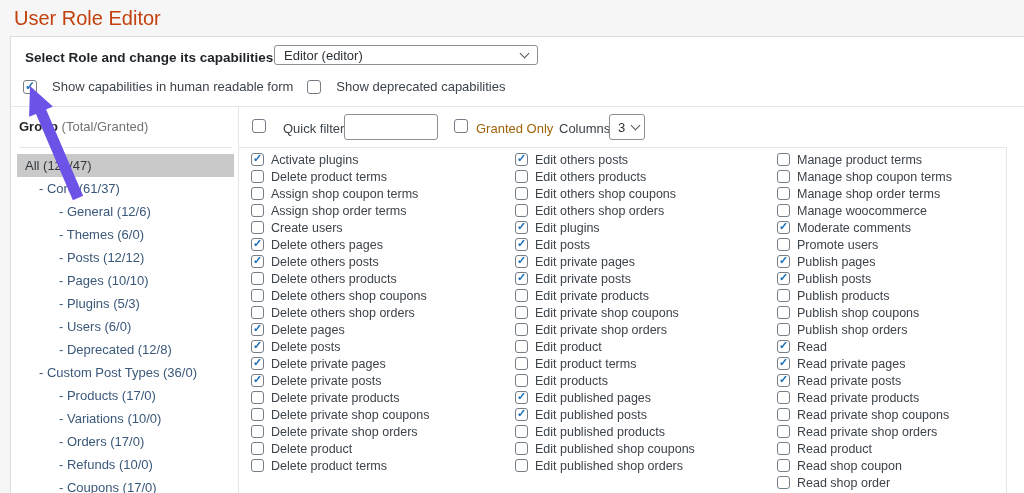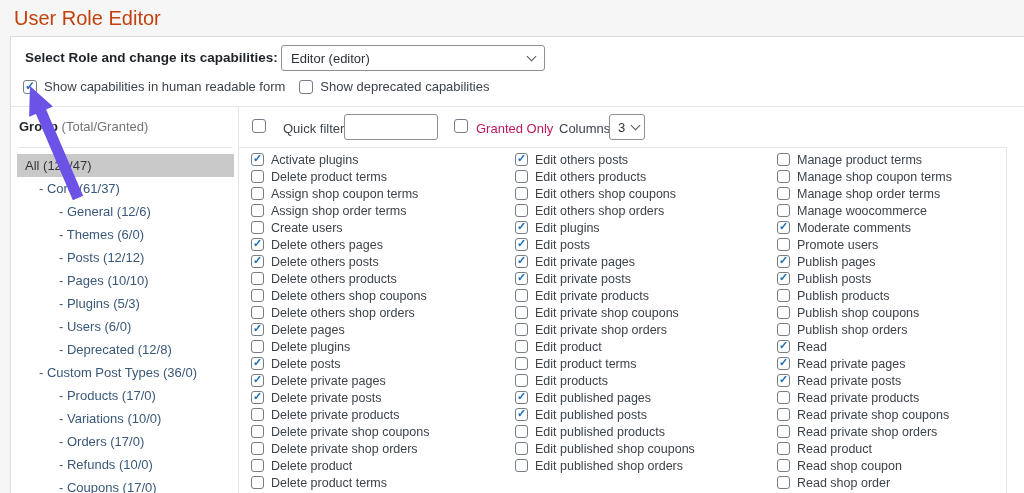--- a/index.html
+++ b/index.html
@@ -5,31 +5,31 @@
   * { margin:0; padding:0; box-sizing:border-box; }
   html,body { width:1024px; height:493px; overflow:hidden; background:#f6f6f7;
     font-family:"Liberation Sans", sans-serif; color:#3c434a; position:relative; }
   .page-title { position:absolute; left:14px; top:7px; font-size:20px; font-weight:400; color:#c2410c; }
   .panel { position:absolute; left:10px; top:36px; width:1016px; height:459px;
     background:#fff; border:1px solid #dcdcde; }
   
   .role-label { position:absolute; left:14px; top:13px; font-size:13.5px; font-weight:700; color:#1d2327; }
   .select { position:absolute; background:#fff; border:1px solid #8c8f94; border-radius:3px;
     font-size:13px; color:#2c3338; display:flex; align-items:center; cursor:pointer; }
-  .role-select { left:270px; top:8px; width:264px; height:26px; padding:0 26px 0 9px; }
+  .role-select { left:263px; top:8px; width:264px; height:20px; padding:0 26px 0 9px; }
   .chev { position:absolute; right:9px; top:50%; width:7px; height:7px; margin-top:-5px;
     border-right:1.6px solid #50575e; border-bottom:1.6px solid #50575e; transform:rotate(45deg); }
   
   .cb { display:inline-block; width:14px; height:14px; background:#fff; border:1px solid #767d85;
     border-radius:3px; position:relative; flex:none; cursor:pointer; }
   .checked > .cb::after, .cb.checked::after { content:"\2713"; position:absolute; left:1px; top:-2px;
     font-size:12px; font-weight:700; color:#1e6fb5; }
   
   .options-row { position:absolute; left:12px; top:42px; display:flex; gap:14px; }
-  .opt { display:flex; align-items:center; gap:7px;justify-content:flex-end; }
+  .opt { display:flex; align-items:center; gap:15px;justify-content:flex-end; }
   .opt-label { font-size:13px; color:#3c434a; }
   .top-divider { position:absolute; left:0; right:0; top:69px; border-top:1px solid #e4e6e9; }
   
   .sidebar { position:absolute; left:0; top:69px; width:227px; bottom:0; }
   .sidebar-header { position:absolute; left:8px; right:6px; top:0; height:42px;
     display:flex; align-items:center; font-size:13px; border-bottom:1px solid #e4e6e9; }
   .sidebar-header b { color:#1d2327; }
   .sidebar-header span.rest { color:#737373; white-space:pre; }
   .v-divider { position:absolute; left:227px; top:69px; bottom:0; border-left:1px solid #e4e6e9; }
   .tree { position:absolute; left:6px; right:4px; top:48px; }
@@ -39,21 +39,21 @@
   .tree-item.selected { background:#c9c9c9; color:#32373c; padding-left:8px; }
   
   .main { position:absolute; left:227px; top:69px; right:0; bottom:0; }
   .toolbar { position:absolute; left:0; top:0; width:769px; height:42px; border-bottom:1px solid #e4e6e9; }
   .select-all { position:absolute; left:14px; top:13px; }
   .qf-label { position:absolute; left:45px; top:15px; font-size:13px; color:#3c434a; }
   .qf-input { position:absolute; left:106px; top:8px; width:94px; height:26px;
     border:1px solid #8c8f94; border-radius:3px; background:#fff; font-size:13px; padding:0 6px;
     font-family:"Liberation Sans", sans-serif; color:#2c3338; }
   .granted-cb { position:absolute; left:216px; top:13px; }
-  .granted-label { position:absolute; left:238px; top:15px; font-size:13px; color:#be185d; }
+  .granted-label { position:absolute; left:238px; top:15px; font-size:13px; color:#a16207; }
   .columns-label { position:absolute; left:321px; top:15px; font-size:13px; color:#3c434a; }
   .columns-select { left:371px; top:8px; width:36px; height:26px; padding:0 18px 0 8px; }
   .columns-select .chev { right:5px; }
   .caps-area { position:absolute; left:0; top:42px; width:769px; bottom:-2px;
     border-right:1px solid #e4e6e9; overflow:hidden; }
   .caps-col { position:absolute; top:3px; width:250px; }
   .caps-col.c1 { left:13px; } .caps-col.c2 { left:277px; } .caps-col.c3 { left:539px; }
   .cap-row { height:17px; display:flex; align-items:center; gap:7px; }
   .cap-row .cb { width:13px; height:13px; }
   .cap-row.checked .cb::after { font-size:11px; top:-2px; }
@@ -195,24 +195,20 @@
           <span class="cap-label">Delete others shop coupons</span>
         </div>
           <div class="cap-row">
           <span class="cb"></span>
           <span class="cap-label">Delete others shop orders</span>
         </div>
           <div class="cap-row checked">
           <span class="cb"></span>
           <span class="cap-label">Delete pages</span>
         </div>
-          <div class="cap-row">
-          <span class="cb"></span>
-          <span class="cap-label">Delete plugins</span>
-        </div>
           <div class="cap-row checked">
           <span class="cb"></span>
           <span class="cap-label">Delete posts</span>
         </div>
           <div class="cap-row checked">
           <span class="cb"></span>
           <span class="cap-label">Delete private pages</span>
         </div>
           <div class="cap-row checked">
           <span class="cb"></span>

